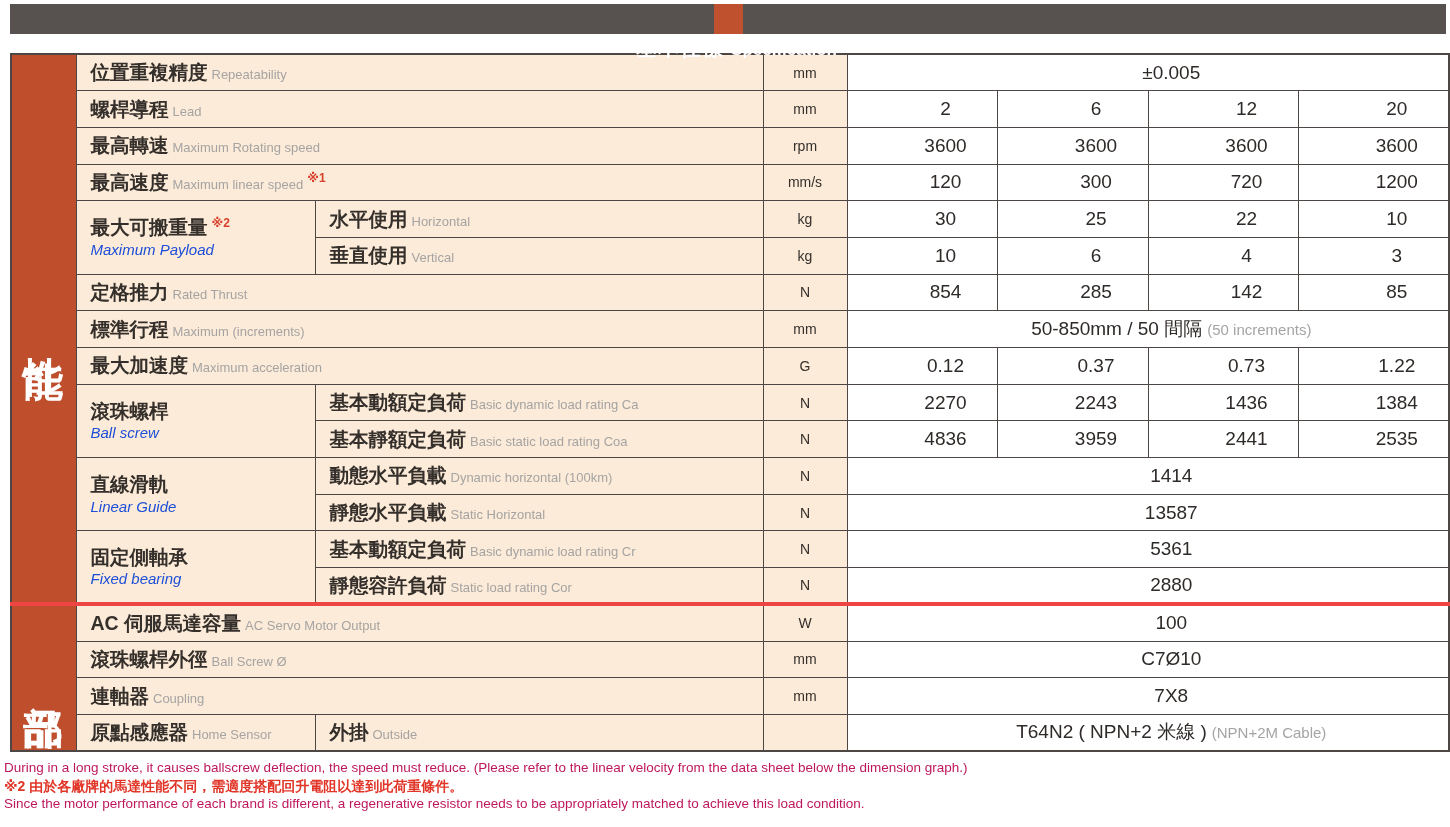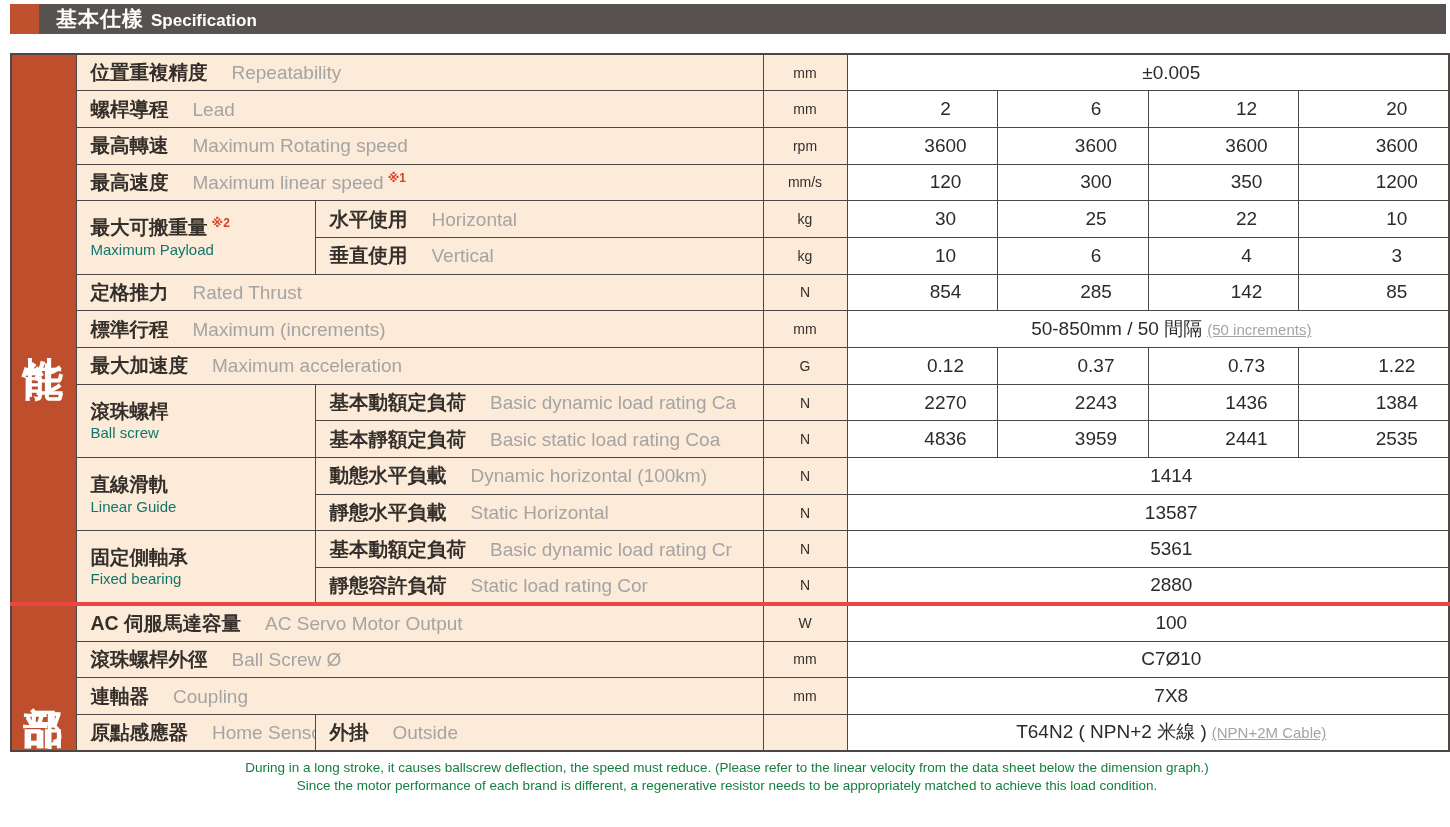--- a/index.html
+++ b/index.html
@@ -12,20 +12,21 @@
     overflow: hidden;
   }
 
   
   .topbar {
     margin: 4px 4px 0 10px;
     height: 30px;
     background: #575150;
     display: flex;
     align-items: center;
+    flex-direction: column;
   }
   .topbar-square {
     width: 29px;
     height: 30px;
     background: #c0512f;
     flex: 0 0 auto;
   }
   .topbar-title {
     margin-left: 17px;
     color: #ffffff;
@@ -66,22 +67,22 @@
     letter-spacing: 4px;
   }
 
   
   td.lbl, td.sub {
     background: #fcebd8;
     padding-left: 14px;
     white-space: nowrap;
   }
   .zh { font-size: 19.5px; font-weight: bold; color: #342f2b; }
-  .en { font-size: 19px; font-weight: normal; color: #a5a4a3; margin-left: 24px; }
-  .two .en-line { font-size: 15px; color: #0f766e; line-height: 1.1; margin-top: 3px; }
+  .en { font-size: 13px; font-weight: normal; color: #a5a4a3; margin-left: 4px; }
+  .two .en-line { font-size: 15px; color: #1d4ed8; line-height: 1.1; margin-top: 3px; font-style: italic; }
   .two .zh-line { line-height: 1.15; }
   .marker {
     color: #d8402c;
     font-size: 12px;
     font-weight: bold;
     vertical-align: 7px;
     margin-left: 4px;
   }
 
   
@@ -94,30 +95,30 @@
   }
 
   
   td.val {
     background: #ffffff;
     text-align: center;
     font-size: 19px;
     color: #2e2a28;
     padding-left: 47px;
   }
-  td.val .v-note { color: #a5a4a3; font-size: 15px; margin-left: 5px; text-decoration: underline; }
+  td.val .v-note { color: #a5a4a3; font-size: 15px; margin-left: 5px; }
 
   
   tr.section-start td { border-top: 4px solid #ef4444; }
 
   
   .footnotes { margin: 7px 0 0 4px; }
   .fn { line-height: 18px; white-space: nowrap; }
   .fn-red  { color: #e03527; font-size: 14px; font-weight: bold; }
-  .fn-gray { color: #15803d; font-size: 13.5px; text-align: center; }
+  .fn-gray { color: #be185d; font-size: 13.5px; }
 </style>
 </head>
 <body>
 
 <div class="topbar">
   <div class="topbar-square"></div>
   <div class="topbar-title">
     <span class="t-zh">基本仕樣</span><span class="t-en">Specification</span>
   </div>
 </div>
@@ -168,21 +169,21 @@
       <td class="val">3600</td>
     </tr>
 
     <tr>
       <td class="lbl" colspan="2">
         <span class="zh">最高速度</span><span class="en">Maximum linear speed</span><span class="marker">※1</span>
       </td>
       <td class="unit">mm/s</td>
       <td class="val">120</td>
       <td class="val">300</td>
-      <td class="val">350</td>
+      <td class="val">720</td>
       <td class="val">1200</td>
     </tr>
 
     <tr>
       <td class="lbl two" rowspan="2">
         <div class="zh-line"><span class="zh">最大可搬重量</span><span class="marker">※2</span></div>
         <div class="en-line">Maximum Payload</div>
       </td>
       <td class="sub">
         <span class="zh">水平使用</span><span class="en">Horizontal</span>
@@ -341,14 +342,15 @@
       <td class="val" colspan="4">
         <span class="v-main">T64N2 ( NPN+2 米線 )</span><span class="v-note">(NPN+2M Cable)</span>
       </td>
     </tr>
 
   </tbody>
 </table>
 
 <div class="footnotes">
   <div class="fn fn-gray">During in a long stroke, it causes ballscrew deflection, the speed must reduce. (Please refer to the linear velocity from the data sheet below the dimension graph.)</div>
+  <div class="fn fn-red">※2 由於各廠牌的馬達性能不同，需適度搭配回升電阻以達到此荷重條件。</div>
   <div class="fn fn-gray">Since the motor performance of each brand is different, a regenerative resistor needs to be appropriately matched to achieve this load condition.</div>
 </div>
 
 </body></html>

